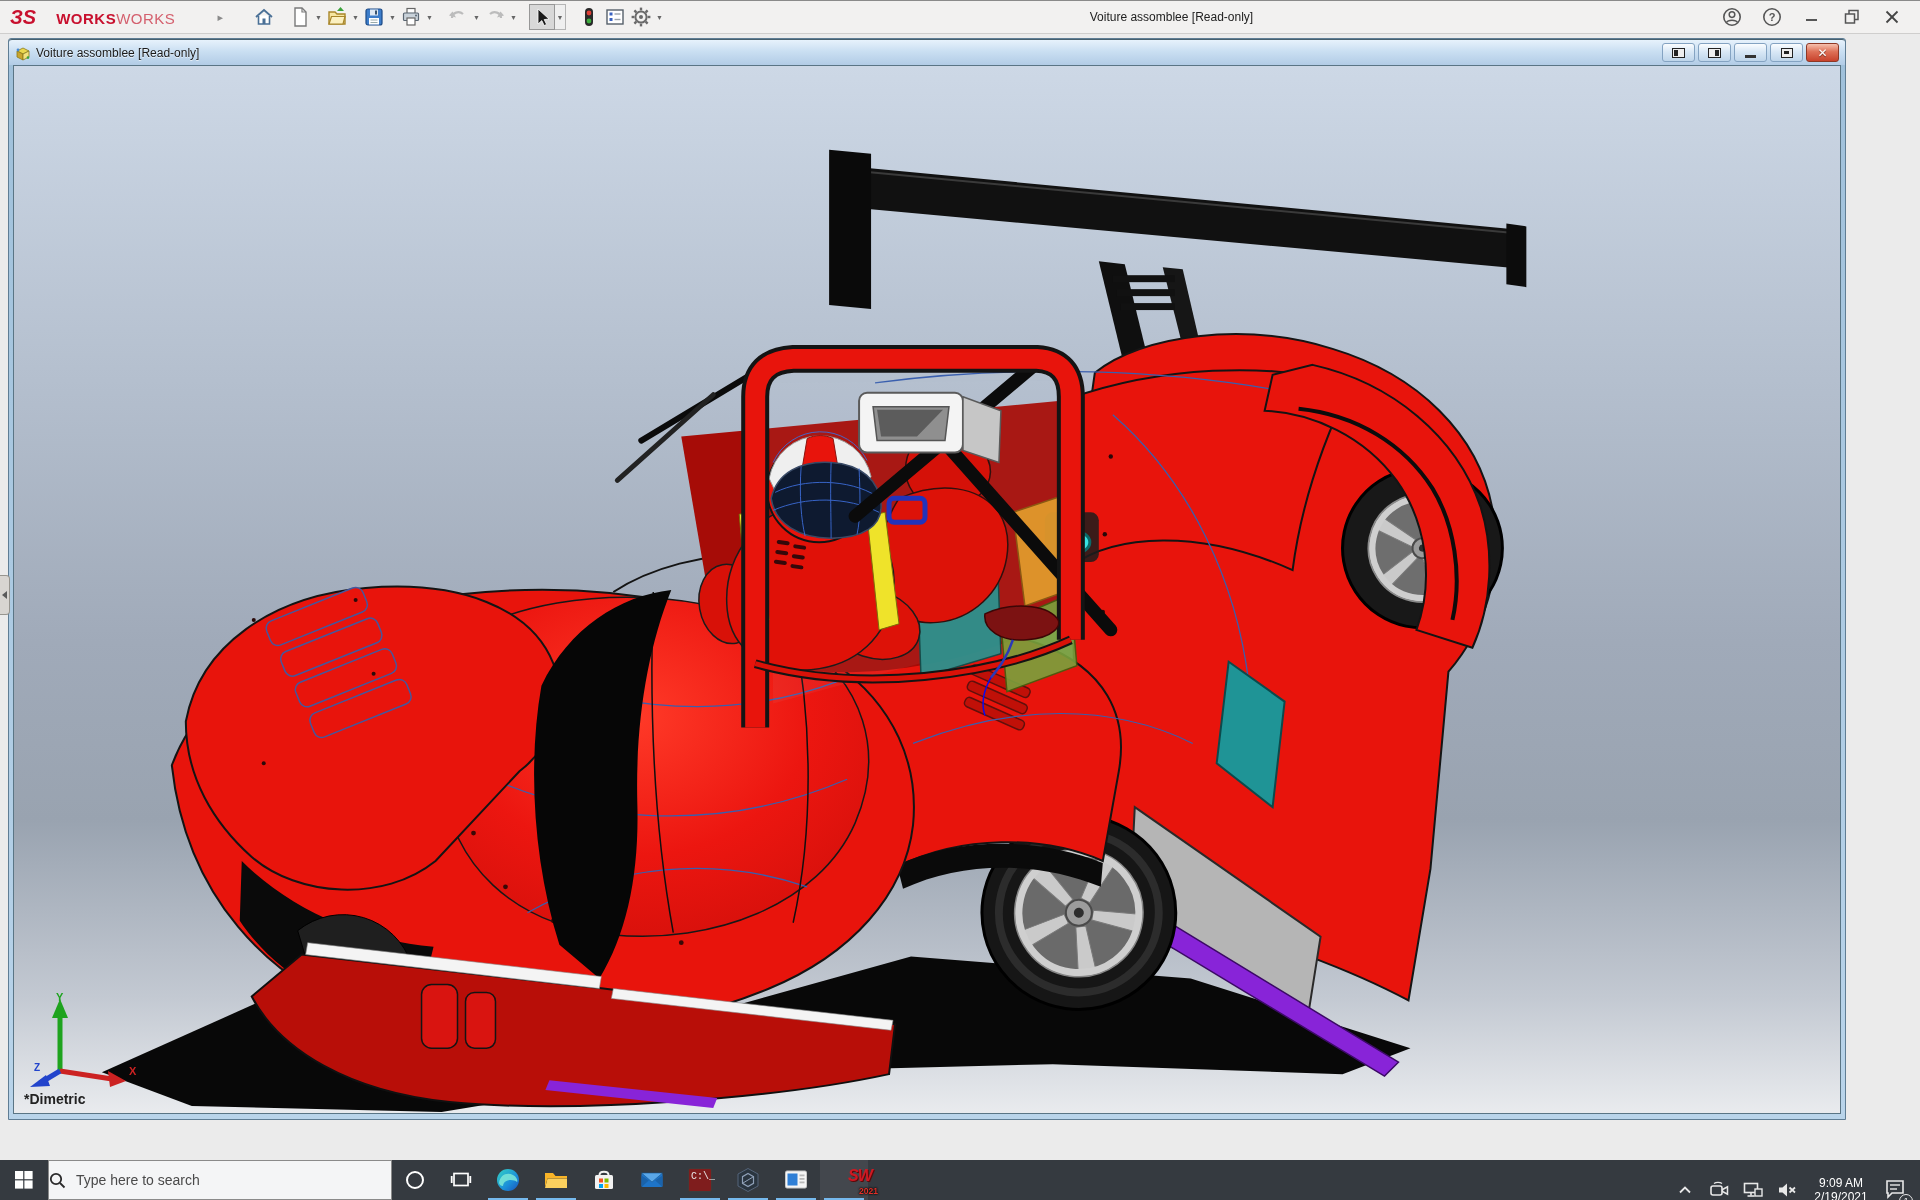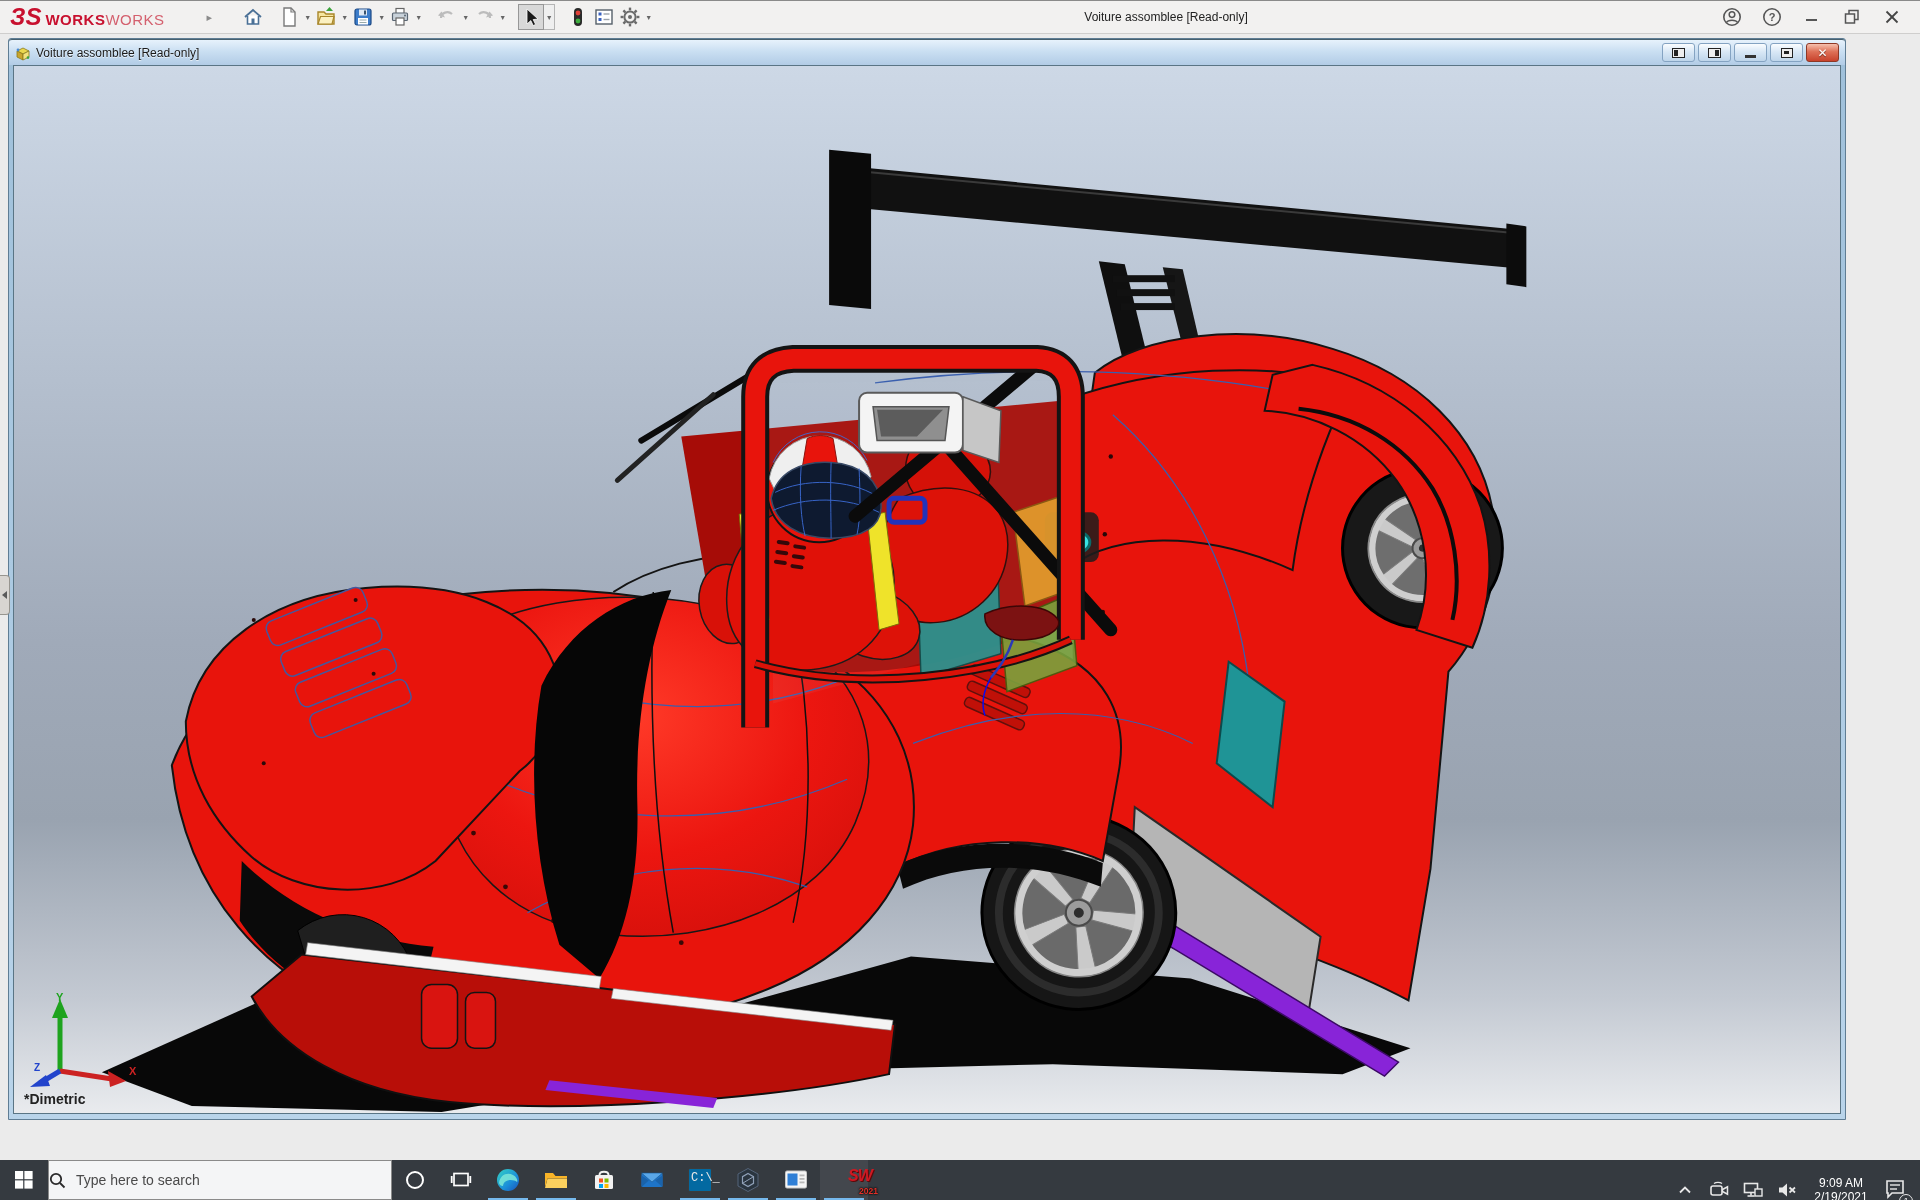--- a/index.html
+++ b/index.html
@@ -4,21 +4,21 @@
 <style>
   * { margin:0; padding:0; box-sizing:border-box; }
   html,body { width:1920px; height:1200px; overflow:hidden; }
   body { font-family:"Liberation Sans","DejaVu Sans",sans-serif; background:#ebebeb; position:relative; }
 
   
   .app-titlebar { position:absolute; left:0; top:0; width:1920px; height:34px;
     background:#f2f1f0; border-top:1px solid #8a8a8a; border-bottom:1px solid #cfcecd;
     display:flex; align-items:center; }
   .brand { display:flex; align-items:baseline; margin-left:10px; white-space:nowrap; }
-  .brand .mark { font-size:24px; font-weight:800; font-style:italic; color:#c8102e; margin-right:4px; }
+  .brand .mark { font-size:20px; font-weight:800; font-style:italic; color:#c8102e; margin-right:20px; }
   .brand .solid { font-size:15px; font-weight:800; color:#c8102e; letter-spacing:.5px; }
   .brand .works { font-size:15px; font-weight:400; color:#d4606e; letter-spacing:.5px; }
   .flyout { color:#8a8a8a; font-size:11px; margin-left:42px; }
   .toolbar { display:flex; align-items:center; margin-left:28px; }
   .tbtn { width:26px; height:26px; display:flex; align-items:center; justify-content:center; border:1px solid transparent; }
   .tbtn.pressed { background:#d8d8d8; border:1px solid #979797; }
   .caret { width:11px; height:26px; display:flex; align-items:center; justify-content:center;
     font-size:7px; color:#666; }
   .caret.boxed { border:1px solid #b5b5b5; border-left:none; background:#efefef; }
   .tgap { width:10px; }
@@ -65,22 +65,22 @@
   .tk-slot { width:48px; display:flex; align-items:center; justify-content:center; position:relative; }
   .tk-slot.small { width:46px; }
   .search-box { width:344px; background:#f4f5f6; border:1px solid #8a8a8a; display:flex; align-items:center; gap:10px; }
   .search-box span { font-size:14px; color:#4a4a4a; }
   .tk-apps { display:flex; }
   .tk-slot.open::after { content:""; position:absolute; left:4px; right:4px; bottom:0; height:2.5px; background:#76b9ed; }
   .tk-slot.active { background:rgba(255,255,255,.07);padding-left:32px; }
   .sw-wrap { position:relative; width:30px; height:26px; }
   .sw-wrap .sw { font-style:italic; font-weight:900; font-size:16px; color:#d01822; letter-spacing:-1px; text-shadow:1px 1px 0 #5c0808; }
   .sw-wrap .sw-badge { position:absolute; right:-6px; bottom:-3px; font-size:8.5px; font-weight:800; color:#e23028; text-shadow:0 0 2px #000,0 0 2px #000; }
-  .cmd-icon { width:24px; height:24px; background:#0369a1; border:1px solid #3c3c3c; border-radius:2px;
-    font-family:"Liberation Mono","DejaVu Sans Mono",monospace; font-size:12px; color:#e8e8e8; padding:2px 0 0 2px; }
+  .cmd-icon { width:24px; height:24px; background:#7f1d1d; border:1px solid #3c3c3c; border-radius:2px;
+    font-family:"Liberation Mono","DejaVu Sans Mono",monospace; font-size:10px; color:#e8e8e8; padding:2px 0 0 2px; }
   .tray { margin-left:auto; display:flex; align-items:center;margin-top:20px; }
   .tray .tk-slot { width:34px; }
   .clock { width:74px; text-align:center; font-size:12px; line-height:14px; color:#fff; }
   .action-wrap { position:relative; }
   .badge { position:absolute; right:-7px; bottom:-5px; width:14px; height:14px; border-radius:50%;
     background:#353a40; border:1px solid #e8e8e8; color:#fff; font-size:8.5px; display:flex; align-items:center; justify-content:center; }
   .show-desktop { width:8px; border-left:1px solid #6a6f75; }
 </style>
 </head>
 <body>

